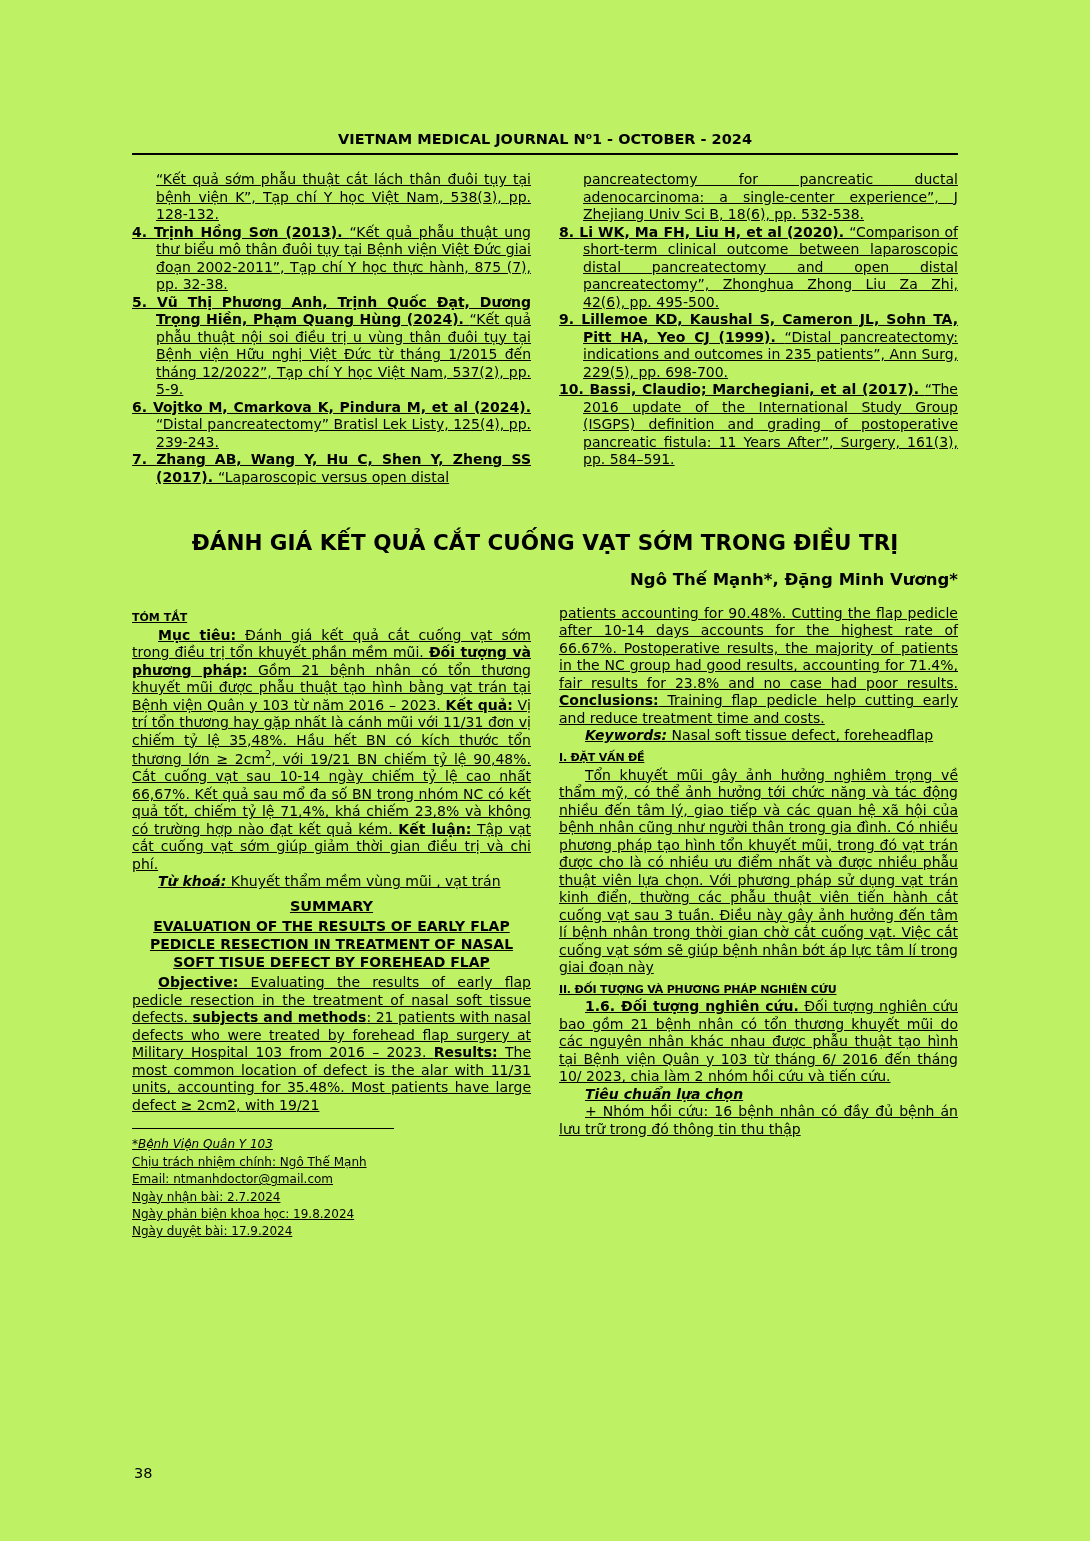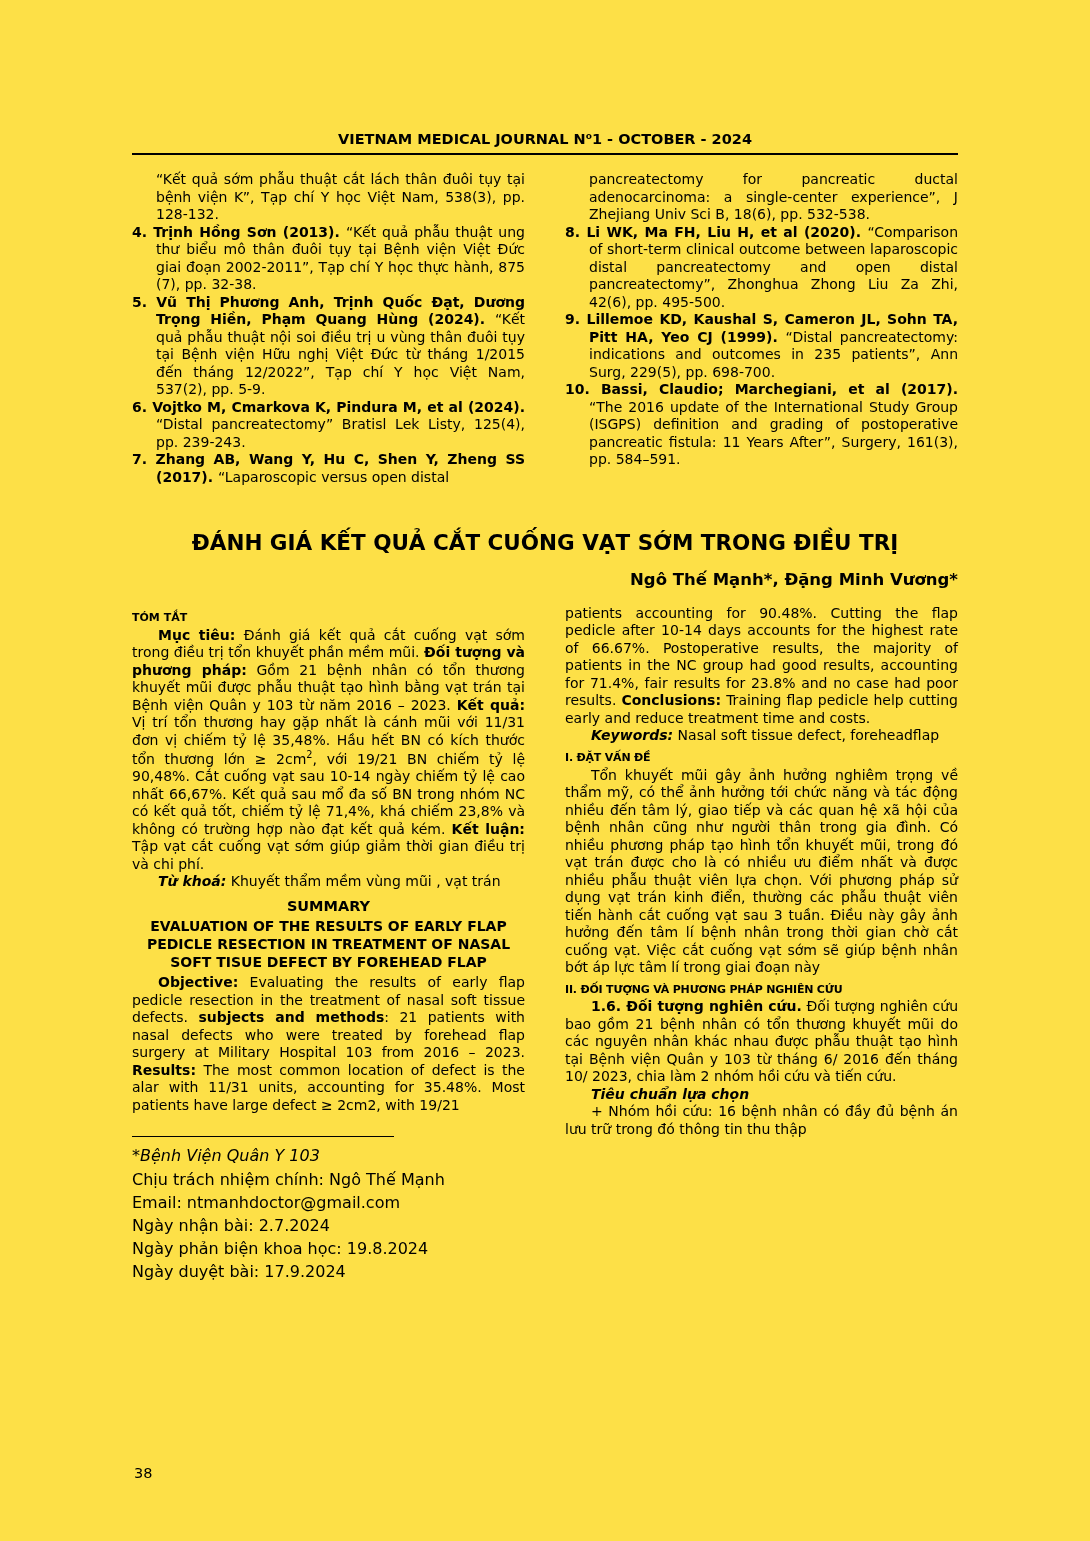--- a/index.html
+++ b/index.html
@@ -2,37 +2,37 @@
 <html><head>
 <meta charset="utf-8">
 <style>
   html, body { margin: 0; padding: 0; background: #ffffff; }
   .page {
     width: 1090px;
     height: 1541px;
     box-sizing: border-box;
     position: relative;
     margin: 0 auto;
-    background: #fde047;
+    background: #bef264;
     color: #000000;
     font-family: "DejaVu Sans", "Liberation Sans", sans-serif;
     font-size: 14px;
     line-height: 1.25;
     padding: 130px 132px 0 132px;
     overflow: hidden;
   }
   .page-header {
     text-align: center;
     font-weight: bold;
     font-size: 14.5px;
     padding-bottom: 5px;
     border-bottom: 2px solid #000;
     margin-bottom: 16px;
   }
-  .columns { display: flex; gap: 40px; }
+  .columns { display: flex; gap: 28px; text-decoration: underline; }
   .col { flex: 1 1 0; min-width: 0; }
 
   
   .references { margin-bottom: 42px; }
   .ref-item {
     text-align: justify;
     padding-left: 24px;
     text-indent: -24px;
   }
   .ref-item.cont { text-indent: 0; }
@@ -71,21 +71,21 @@
     text-align: center;
     font-weight: bold;
     font-size: 14px;
     line-height: 1.3;
     margin: 0 0 3px 0;
   }
   .bold-italic { font-weight: bold; font-style: italic; }
   sup { font-size: 0.7em; }
 
   
-  .footnote { margin-top: 22px; font-size: 16px; line-height: 1.45; }
+  .footnote { margin-top: 14px; font-size: 12px; line-height: 1.45; }
   .footnote-rule { width: 262px; border-top: 1.5px solid #000; margin: 2px 0 7px 0; }
   .fn-italic { font-style: italic; }
 
   .page-number {
     position: absolute;
     left: 134px;
     top: 1464px;
     font-size: 14.5px;
   }
 </style>

